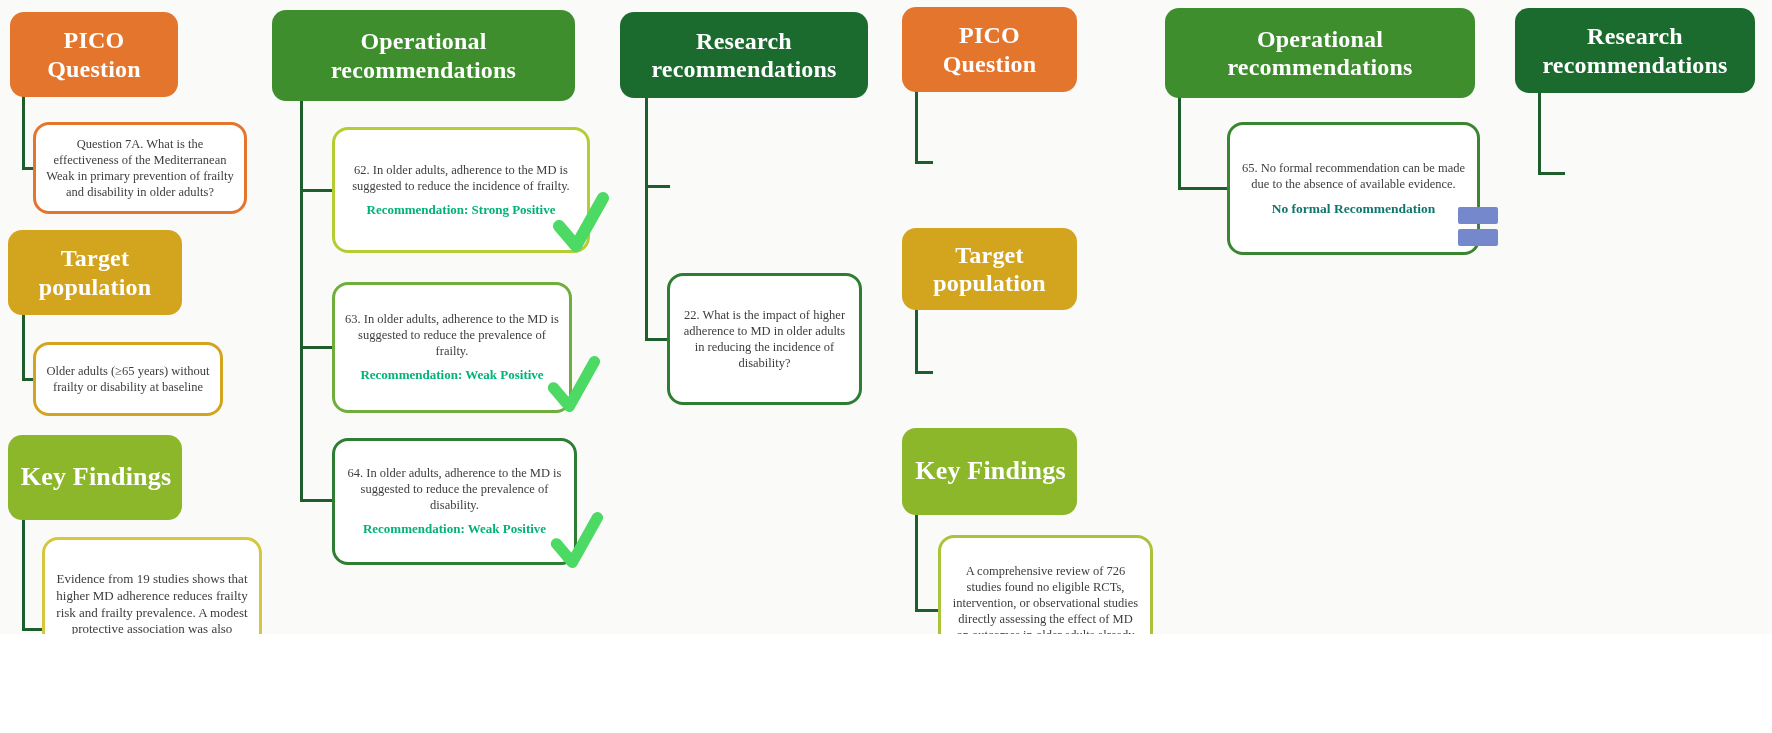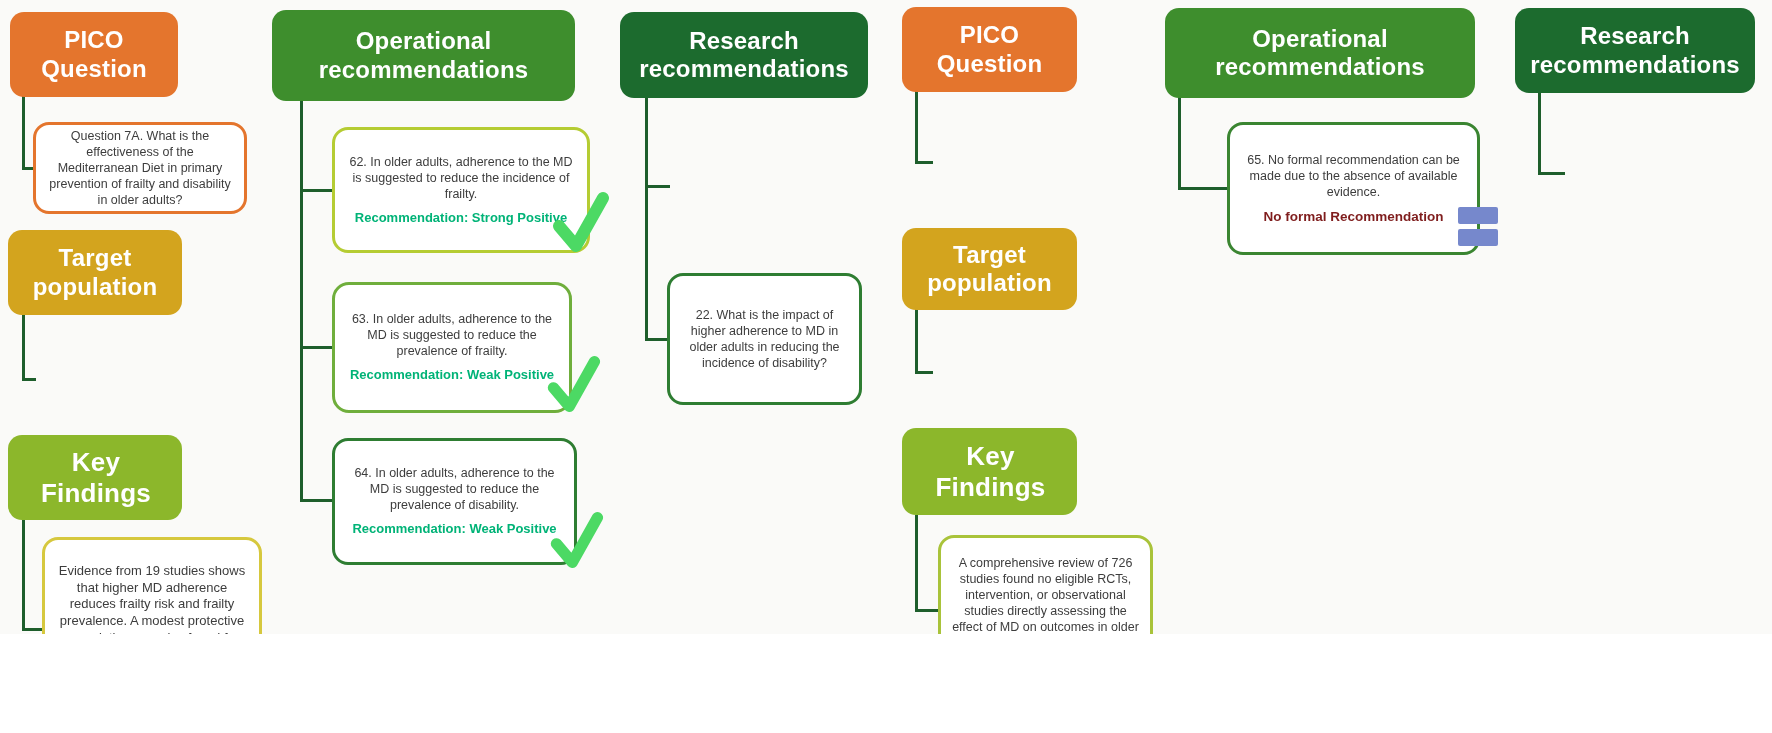--- a/index.html
+++ b/index.html
@@ -3,40 +3,40 @@
 <meta charset="utf-8">
 <style>
   :root{
     --orange:#E4752D; --gold:#D3A41E; --lime:#8CB72B; --green:#3E8E2D;
     --dkgreen:#1C6B2E; --byellow:#D6C83E; --bygreen:#B5CC33; --blgreen:#6FAE3C;
     --bdkgreen:#2E7D32; --bmedgreen:#3A8531; --teal:#00B377; --check:#4CD964;
     --equals:#7688CC; --conn:#1E5E2C; --txt:#3D3D3D; --bg:#FAFAF8;
   }
   html,body{margin:0;padding:0;}
   body{font-family:"Liberation Sans",sans-serif;background:#fff;}
-  #canvas{position:relative;width:1772px;height:634px;background:var(--bg);overflow:hidden;}
+  #canvas{position:relative;width:1772px;height:634px;background:var(--bg);overflow:hidden;font-family:Liberation Serif, serif;}
   .hdr{position:absolute;border-radius:14px;color:#fff;font-weight:bold;display:flex;
        align-items:center;justify-content:center;text-align:center;line-height:1.18;
        font-size:24px;letter-spacing:.2px;padding:4px 10px;box-sizing:border-box;}
   .hdr.orange{background:var(--orange);}
   .hdr.gold{background:var(--gold);}
   .hdr.lime{background:var(--lime);padding-left:12px;}
   .hdr.green{background:var(--green);}
   .hdr.dkgreen{background:var(--dkgreen);}
   .card{position:absolute;background:#fff;border:3px solid #ccc;border-radius:16px;
         display:flex;flex-direction:column;align-items:center;justify-content:center;
         text-align:center;font-size:12.5px;color:var(--txt);line-height:1.28;
         padding:8px 10px;box-sizing:border-box;}
   .card .rec{margin-top:8px;font-weight:bold;color:var(--teal);font-size:13px;}
-  .card .note{margin-top:8px;font-weight:bold;color:#7f1d1d;font-size:13.5px;}
+  .card .note{margin-top:8px;font-weight:bold;color:#0f766e;font-size:13.5px;}
   .b-orange{border-color:var(--orange);}
   .b-gold{border-color:var(--gold);}
   .b-yellow{border-color:var(--byellow);}
   .b-ygreen{border-color:var(--bygreen);}
-  .b-lgreen{border-color:var(--blgreen);border-radius:17px;}
+  .b-lgreen{border-color:var(--blgreen);}
   .b-dkgreen{border-color:var(--bdkgreen);}
   .b-medgreen{border-color:var(--bmedgreen);}
   .b-kfb{border-color:#A9C33A;}
   .vline{position:absolute;width:3px;background:var(--conn);}
   .hline{position:absolute;height:3px;background:var(--conn);}
   .check{position:absolute;}
   .equals{position:absolute;width:40px;display:flex;flex-direction:column;gap:5px;}
   .equals .bar{height:17px;background:var(--equals);border-radius:2px;}
 </style>
 </head>
@@ -66,23 +66,24 @@
   <div class="hline" style="left:915px;top:371px;width:18px;"></div>
   <div class="vline" style="left:915px;top:515px;height:97px;"></div>
   <div class="hline" style="left:915px;top:609px;width:26px;"></div>
 
   <div class="vline" style="left:1178px;top:96px;height:94px;"></div>
   <div class="hline" style="left:1178px;top:187px;width:52px;"></div>
   <div class="vline" style="left:1538px;top:91px;height:84px;"></div>
   <div class="hline" style="left:1538px;top:172px;width:27px;"></div>
 
   <div class="hdr orange" style="left:10px;top:12px;width:168px;height:85px;">PICO Question</div>
-  <div class="card b-orange" style="left:33px;top:122px;width:214px;height:92px;">Question 7A. What is the effectiveness of the Mediterranean Diet in primary prevention of frailty and disability in older adults?</div>
+  <div class="card b-orange" style="left:33px;top:122px;width:214px;height:92px;">Question 7A. What is the effectiveness of the Mediterranean Weak in primary prevention of frailty and disability in older adults?</div>
 
   <div class="hdr gold" style="left:8px;top:230px;width:174px;height:85px;">Target population</div>
+  <div class="card b-gold" style="left:33px;top:342px;width:190px;height:74px;">Older adults (≥65 years) without frailty or disability at baseline</div>
 
   <div class="hdr lime" style="left:8px;top:435px;width:174px;height:85px;font-size:26px;">Key Findings</div>
   <div class="card b-yellow" style="left:42px;top:537px;width:220px;height:185px;font-size:13px;">Evidence from 19 studies shows that higher MD adherence reduces frailty risk and frailty prevalence. A modest protective association was also found for disability prevalence, though results for disability incidence were inconclusive.</div>
 
   <div class="hdr green" style="left:272px;top:10px;width:303px;height:91px;">Operational recommendations</div>
 
   <div class="card b-ygreen" style="left:332px;top:127px;width:258px;height:126px;">
     <div>62. In older adults, adherence to the MD is suggested to reduce the incidence of frailty.</div>
     <div class="rec">Recommendation: Strong Positive</div>
   </div>

